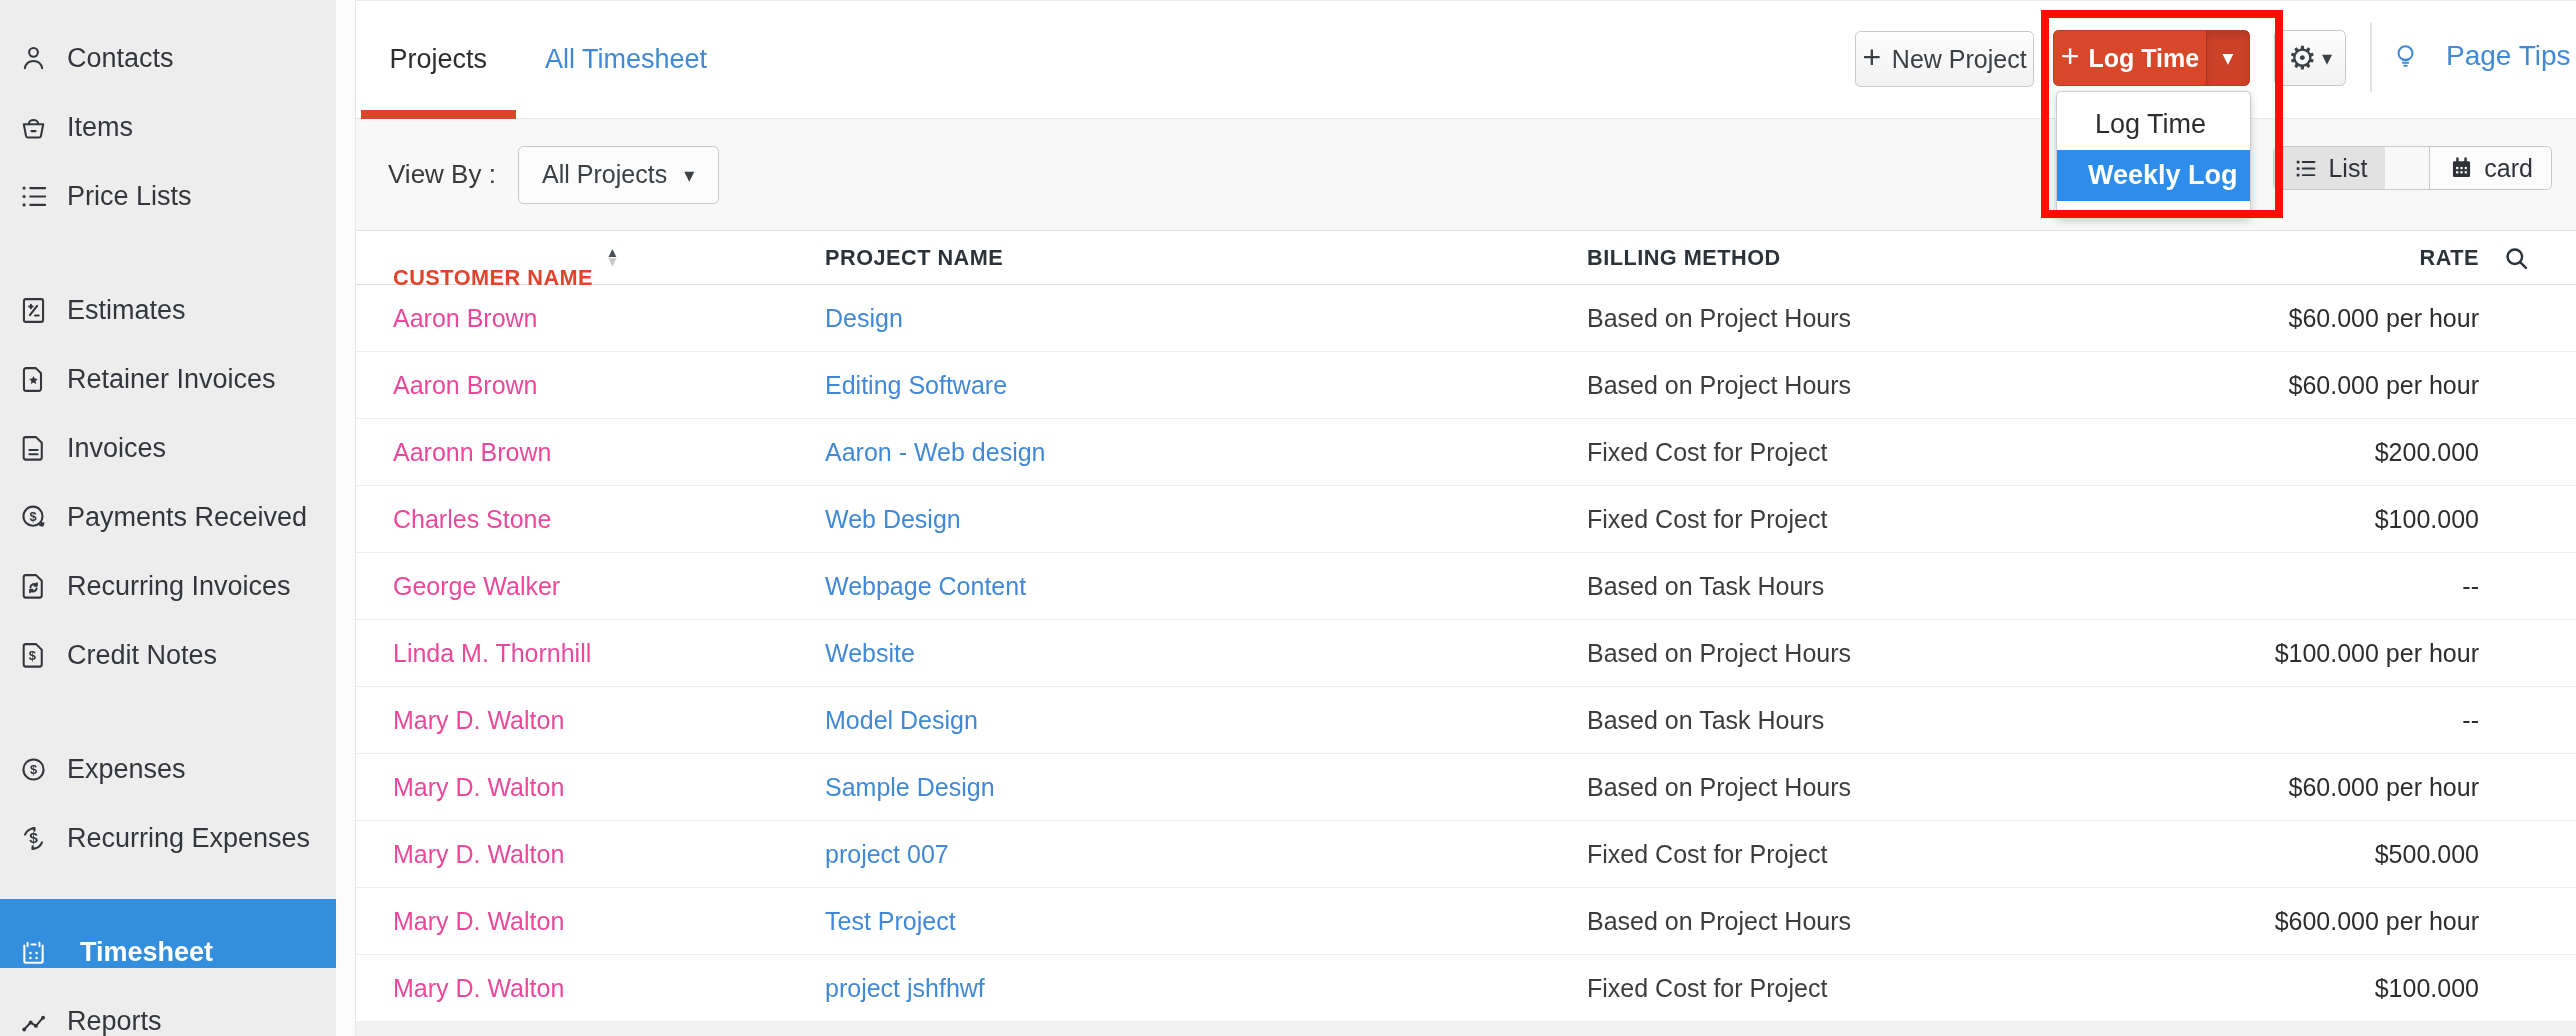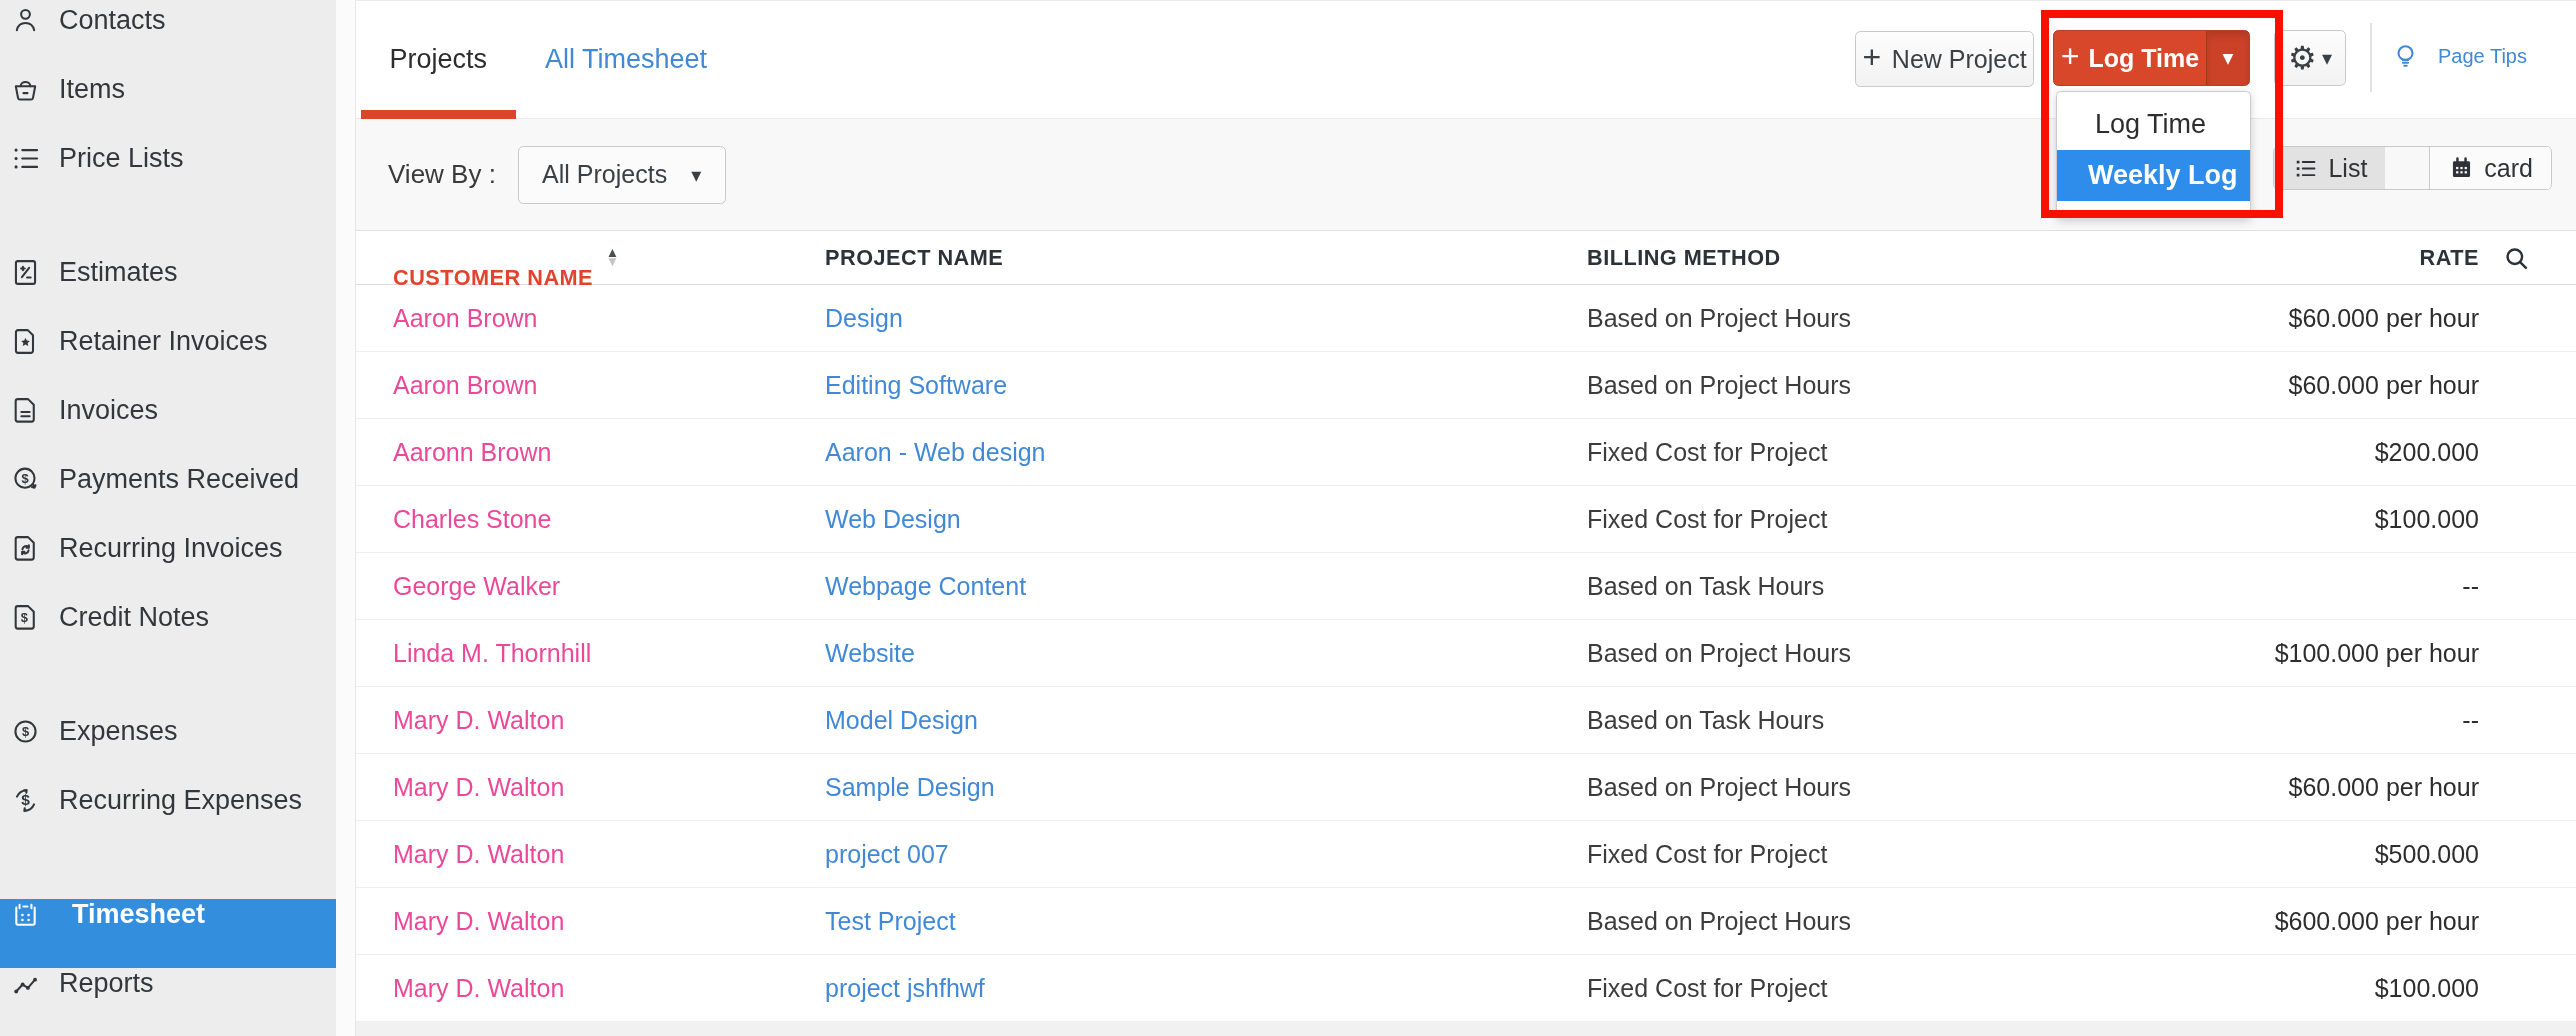--- a/index.html
+++ b/index.html
@@ -3,21 +3,21 @@
 <meta charset="utf-8">
 <style>
   html,body{margin:0;padding:0;background:#fff;}
   *{box-sizing:border-box;}
   body{font-family:"Liberation Sans",sans-serif;color:#2e2e2e;-webkit-font-smoothing:antialiased;}
   .app{position:relative;width:2576px;height:1037px;overflow:hidden;display:flex;background:#fff;}
 
   
   .sidebar{width:336px;height:100%;background:#ededed;padding-top:5.4px;flex:0 0 336px;overflow:hidden;}
   .gutter{width:20px;flex:0 0 20px;background:#fbfbfb;border-right:0.9px solid #e7e7e7;}
-  .sb-item{height:69px;display:flex;align-items:flex-start;padding-left:10px;cursor:pointer;color:#33373c;}
+  .sb-item{height:69px;display:flex;align-items:flex-end;padding-left:18px;cursor:pointer;color:#33373c;}
   .sb-item .icon{width:31px;height:31px;display:inline-flex;flex:0 0 31px;}
   .sb-label{margin-left:18px;font-size:27px;white-space:nowrap;}
   .sb-gap{height:45px;}
   .sb-item.active{background:var(--sidebar-active,#338fdd);color:#fff;gap:13px;}
   .sb-item.active .sb-label{font-weight:700;}
   .icon svg{width:100%;height:100%;fill:none;stroke:currentColor;stroke-width:1.6;stroke-linecap:round;stroke-linejoin:round;}
   .icon svg .f{fill:currentColor;stroke:none;}
   .icon svg .t{fill:currentColor;stroke:none;font-size:10px;font-weight:700;font-family:"Liberation Sans",sans-serif;}
 
   
@@ -35,35 +35,35 @@
   .btn-new{position:absolute;left:1499px;top:30px;width:179px;height:56px;gap:10.8px;}
   .plus{font-size:32px;font-weight:400;line-height:1;margin-top:-3.6px;}
   .btn-logtime{position:absolute;left:1697px;top:29px;width:197px;height:56px;display:flex;border-radius:5.4px;overflow:hidden;border:0.9px solid #b93c24;background:var(--accent-red,#d9472b);color:#fff;cursor:pointer;z-index:41;}
   .lt-main{flex:1;display:flex;align-items:center;justify-content:center;gap:9px;font-size:25px;font-weight:700;}
   .lt-main .plus{font-weight:400;}
   .lt-caret{width:43px;display:flex;align-items:center;justify-content:center;border-left:0.9px solid rgba(0,0,0,.18);background:rgba(0,0,0,.06);box-shadow:inset 0 5.4px 7.2px rgba(0,0,0,.12);font-size:21.7px;}
   .gear-btn{position:absolute;left:1918px;top:29px;width:72px;height:56px;gap:5.4px;}
   .gear-glyph{font-size:32px;line-height:1;}
   .mini-caret{font-size:20px;color:#3b4045;}
   .vdiv{position:absolute;left:2014px;top:21.7px;width:1.8px;height:69px;background:#e2e2e2;}
-  .pagetips{position:absolute;left:2034px;top:27px;height:56px;display:flex;align-items:center;gap:17px;color:var(--link-blue,#4189d6);font-size:20px;cursor:pointer;}
+  .pagetips{position:absolute;left:2034px;top:27px;height:56px;display:flex;align-items:center;gap:25px;color:var(--link-blue,#4189d6);font-size:28px;cursor:pointer;}
   .pagetips .icon{width:31px;height:31px;}
 
   
   .dropdown{position:absolute;left:1700px;top:90px;width:195px;background:#fff;border:0.9px solid #cccccc;border-radius:4.5px;box-shadow:0 2.7px 9px rgba(0,0,0,.18);padding:7.2px 0 16px 0;z-index:40;}
   .dd-item{height:51px;display:flex;align-items:center;padding-left:38px;font-size:27px;color:#2d2d2d;cursor:pointer;white-space:nowrap;}
   .dd-item.sel{background:var(--menu-blue,#2e8deb);color:#fff;font-weight:700;padding-left:31px;}
 
   
   .redbox{position:absolute;left:1685px;top:9px;width:242px;height:208px;border:8px solid var(--annotation-red,#f91000);z-index:50;pointer-events:none;}
 
   
   .toolbar{position:relative;height:112px;background:#f8f8f8;border-bottom:0.9px solid #dfdfdf;display:flex;align-items:center;padding-left:32px;}
   .viewby-label{font-size:26px;color:#3a3a3a;}
-  .viewby-btn{margin-left:21.7px;height:58px;padding:0 23.5px;gap:24px;background:#fbfbfb;}
+  .viewby-btn{margin-left:21.7px;height:58px;padding:0 23.5px;gap:17px;background:#fbfbfb;}
   .toggle{position:absolute;right:24px;top:27px;display:flex;height:44px;border:0.9px solid #c9c9c9;border-radius:5.4px;overflow:hidden;}
   .toggle-btn{display:flex;align-items:center;justify-content:center;gap:9px;padding:0 18px;font-size:25px;color:#2f3338;background:#fbfbfb;cursor:pointer;}
   .toggle-btn + .toggle-btn{border-left:0.9px solid #c9c9c9;margin-left:44px;}
   .toggle-btn.active{background:#e2e2e2;}
   .toggle-btn .icon{width:27px;height:27px;}
 
   
   .thead{position:relative;height:54px;display:flex;align-items:center;padding:0 97px 0 37px;border-bottom:1.8px solid #dcdcdc;background:#fff;}
   .th{font-size:21.7px;font-weight:700;letter-spacing:0.5px;color:#2c3238;display:flex;align-items:center;}
   .c1{flex:0 0 432px;}

